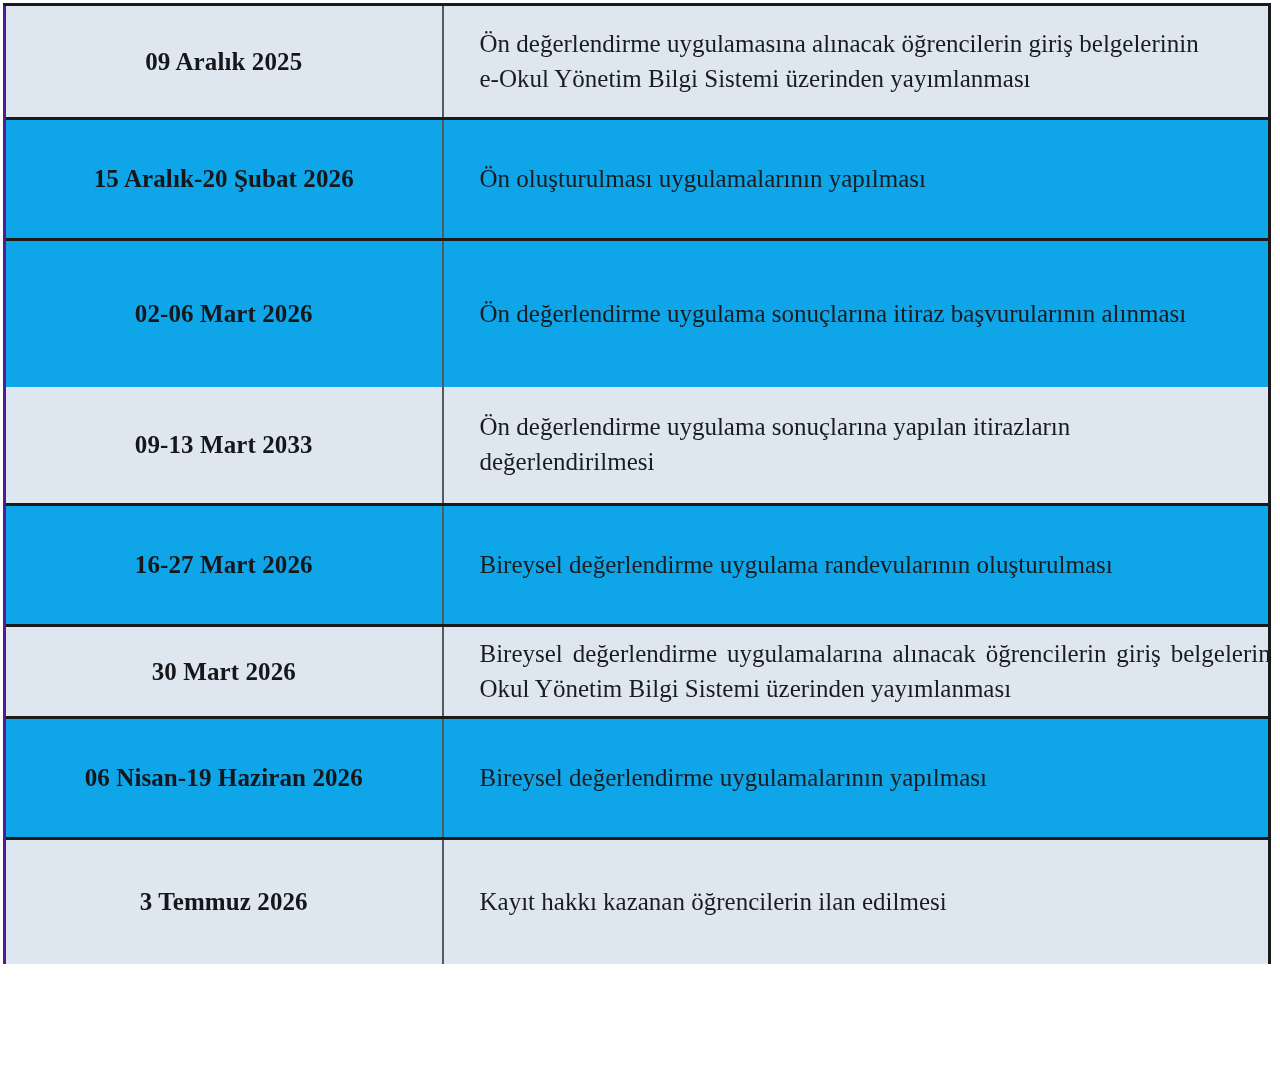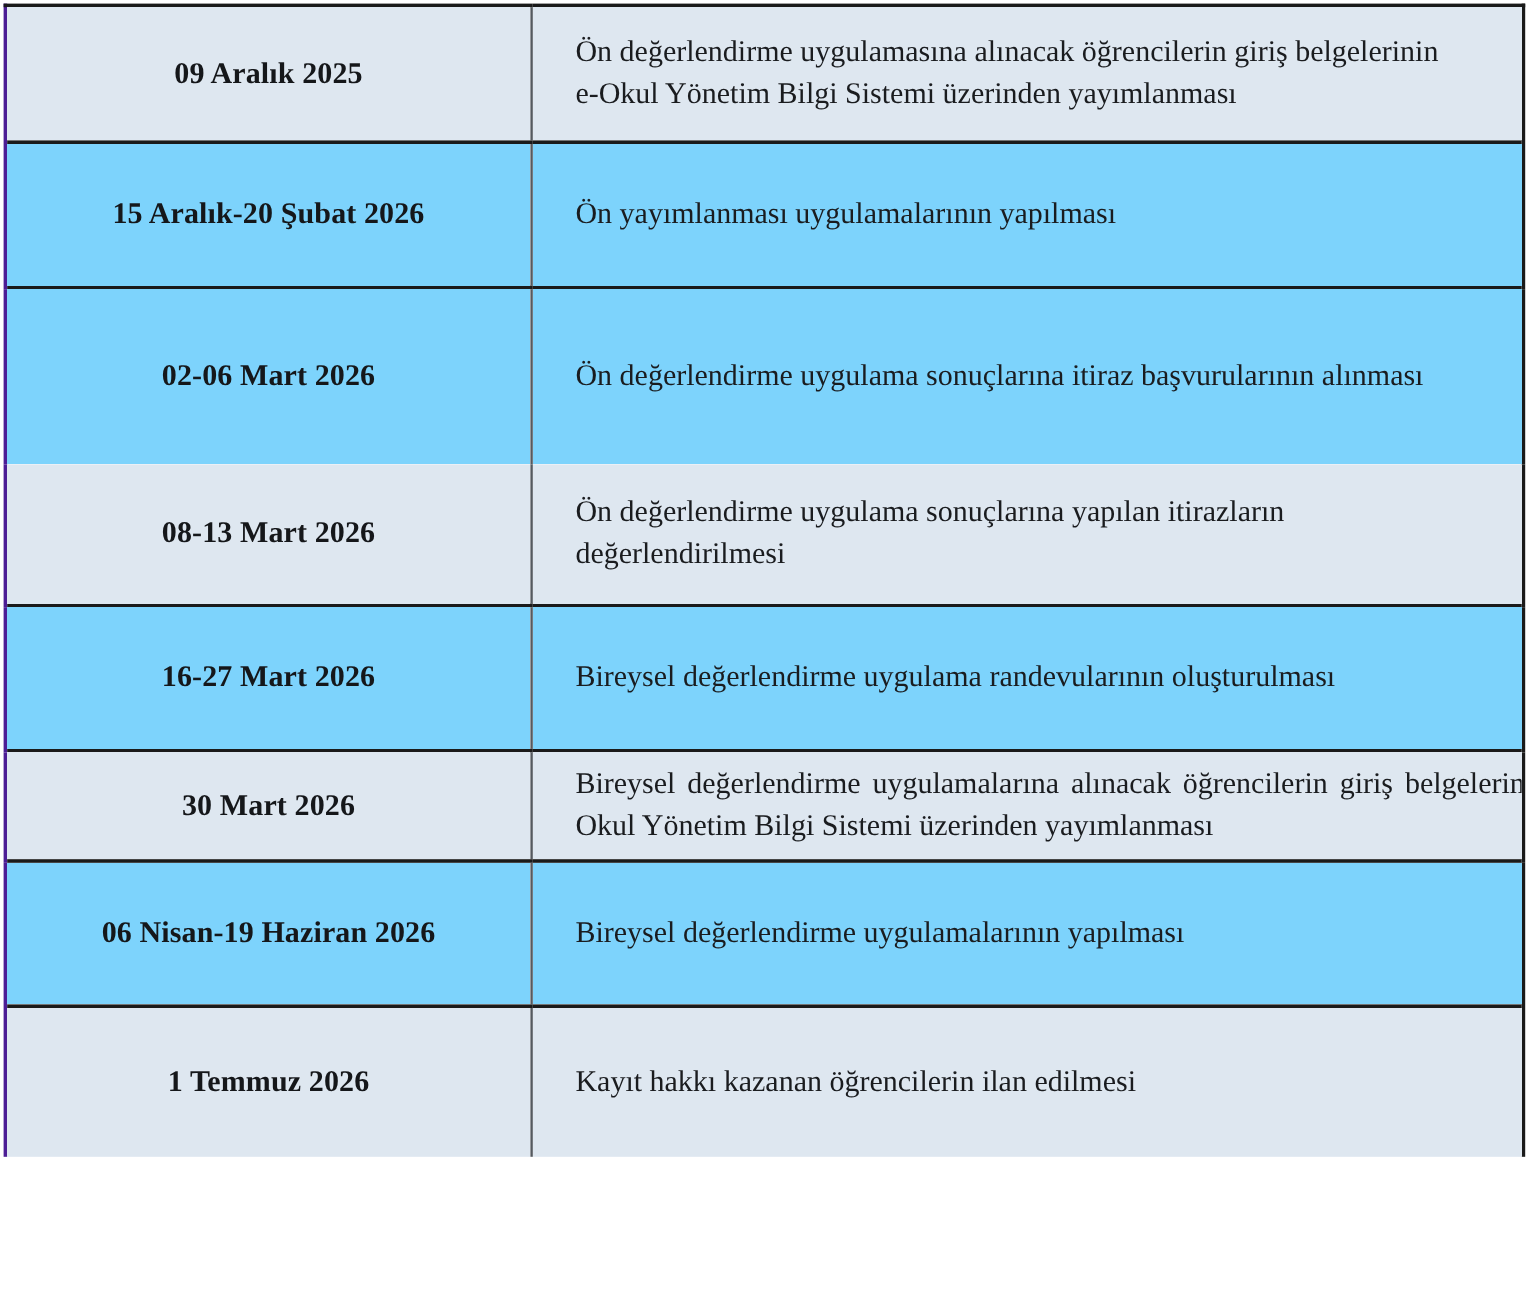--- a/index.html
+++ b/index.html
@@ -55,21 +55,21 @@
 
   .cal-row.has-top-border > .cell {
     border-top: 3px solid #1a1a1a;
   }
   .cal-row.no-top-border > .cell {
     border-top: 0 none;
   }
 
   
   .cal-row.shaded > .cell { background: #dee7f0; }
-  .cal-row.plain  > .cell { background: #7dd3fc; font-family: Liberation Serif, serif; }
+  .cal-row.plain  > .cell { background: #0ea5e9; font-family: Liberation Serif, serif; }
 
   
   .date-text {
     display: block;
     text-align: center;
     font-weight: bold;
     font-size: 25px;
     line-height: 1.25;
     color: #15171a;
     letter-spacing: 0.1px;
@@ -127,37 +127,37 @@
           <span class="desc-text">Ön değerlendirme uygulamasına alınacak öğrencilerin giriş belgelerinin
 e-Okul Yönetim Bilgi Sistemi üzerinden yayımlanması</span>
         </td>
       </tr>
 
       <tr class="cal-row plain has-top-border h2">
         <td class="cell cell-date">
           <span class="date-text">15 Aralık-20 Şubat 2026</span>
         </td>
         <td class="cell cell-desc">
-          <span class="desc-text">Ön yayımlanması uygulamalarının yapılması</span>
+          <span class="desc-text">Ön oluşturulması uygulamalarının yapılması</span>
         </td>
       </tr>
 
 
       <tr class="cal-row plain has-top-border h4">
         <td class="cell cell-date">
           <span class="date-text">02-06 Mart 2026</span>
         </td>
         <td class="cell cell-desc">
           <span class="desc-text">Ön değerlendirme uygulama sonuçlarına itiraz başvurularının alınması</span>
         </td>
       </tr>
 
       <tr class="cal-row shaded no-top-border h5">
         <td class="cell cell-date">
-          <span class="date-text">08-13 Mart 2026</span>
+          <span class="date-text">09-13 Mart 2033</span>
         </td>
         <td class="cell cell-desc">
           <span class="desc-text">Ön değerlendirme uygulama sonuçlarına yapılan itirazların
 değerlendirilmesi</span>
         </td>
       </tr>
 
       <tr class="cal-row plain has-top-border h6">
         <td class="cell cell-date">
           <span class="date-text">16-27 Mart 2026</span>
@@ -180,21 +180,21 @@
         <td class="cell cell-date">
           <span class="date-text">06 Nisan-19 Haziran 2026</span>
         </td>
         <td class="cell cell-desc">
           <span class="desc-text">Bireysel değerlendirme uygulamalarının yapılması</span>
         </td>
       </tr>
 
       <tr class="cal-row shaded has-top-border h9">
         <td class="cell cell-date">
-          <span class="date-text">1 Temmuz 2026</span>
+          <span class="date-text">3 Temmuz 2026</span>
         </td>
         <td class="cell cell-desc">
           <span class="desc-text">Kayıt hakkı kazanan öğrencilerin ilan edilmesi</span>
         </td>
       </tr>
 
     </tbody>
   </table>
 
 </div>

